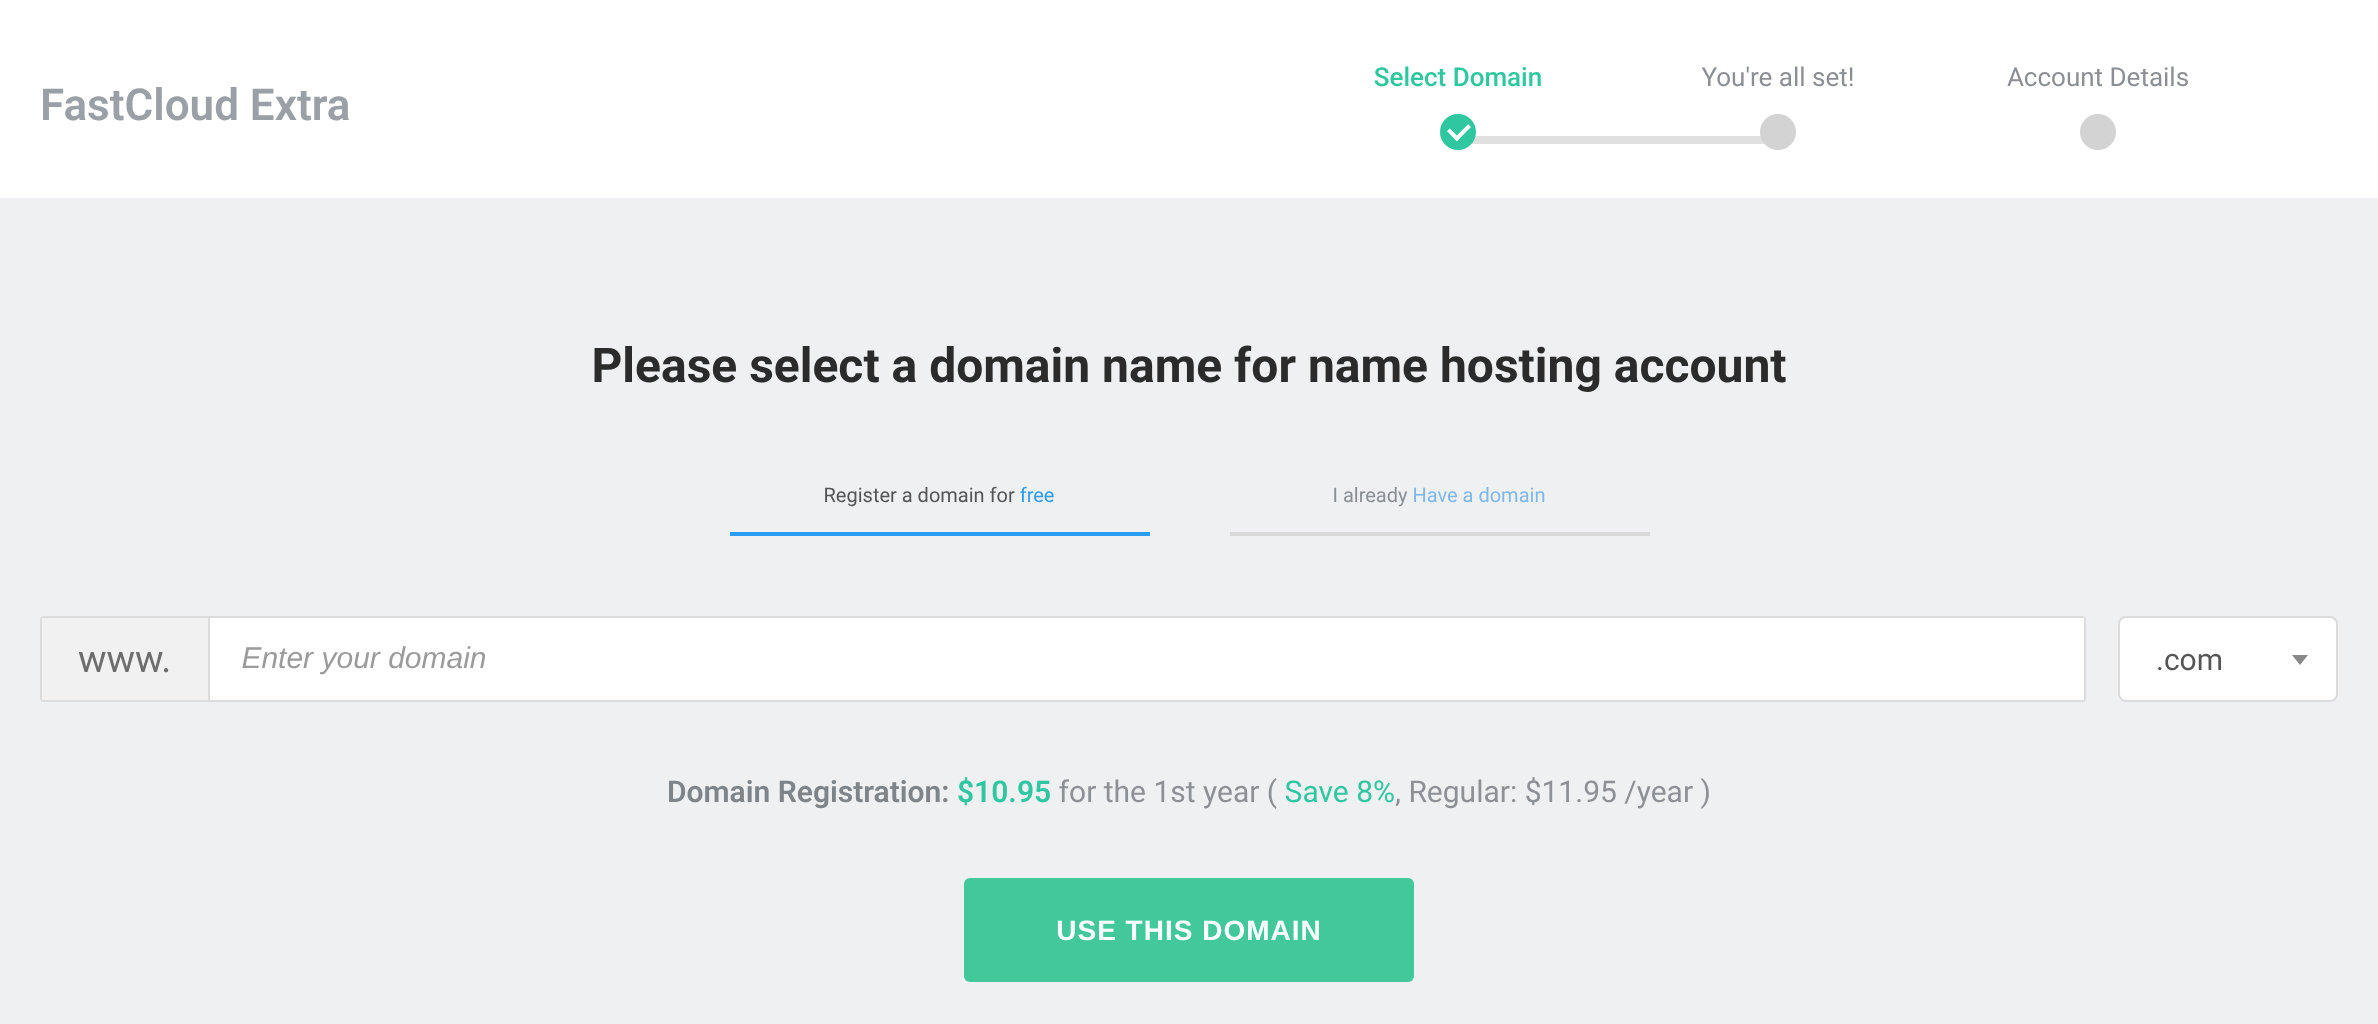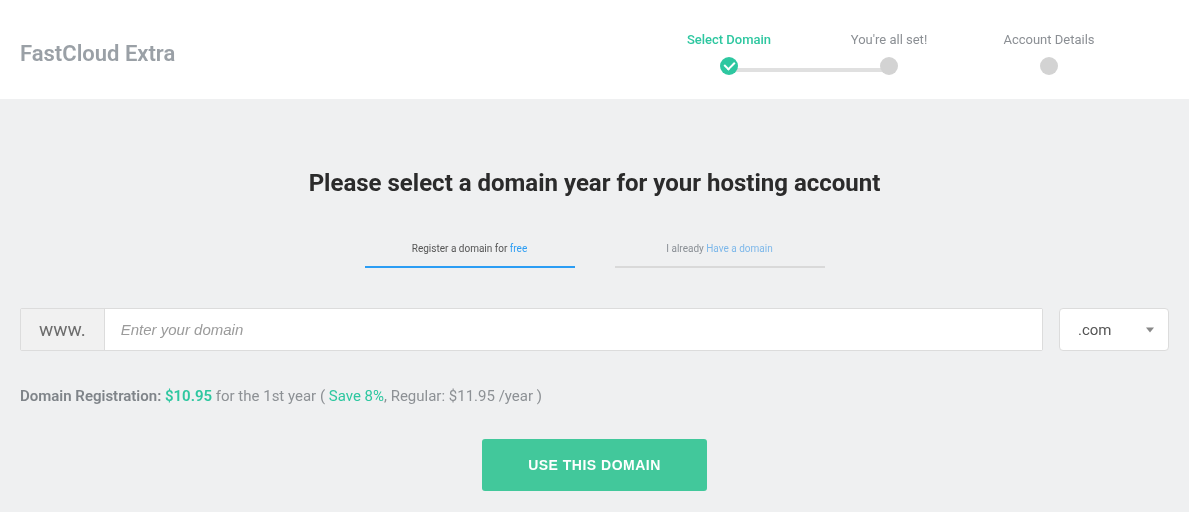--- a/index.html
+++ b/index.html
@@ -152,20 +152,21 @@
       right: 14px;
       top: 50%;
       width: 0; height: 0;
       border-left: 4px solid transparent;
       border-right: 4px solid transparent;
       border-top: 5px solid #888;
       transform: translateY(-50%);
     }
 
     .price-line {
+      text-align: center;
       font-size: 15px;
       color: #8d9195;
       margin-bottom: 34px;
     }
     .price-line .label { font-weight: 600; color: #7f8489; }
     .price-line .price { color: #2ec7a0; font-weight: 600; }
     .price-line .save { color: #2ec7a0; }
 
     .cta-wrap { text-align: center; }
     .cta {
@@ -198,21 +199,21 @@
     </div>
     <div class="step">
       <div class="step-label">Account Details</div>
       <div class="step-dot"></div>
       <div class="step-line"></div>
     </div>
   </div>
 </div>
 
 <div class="main">
-  <h1 class="title">Please select a domain year for your hosting account</h1>
+  <h1 class="title">Please select a domain name for name hosting account</h1>
 
   <div class="tabs">
     <div class="tab active">
       <span class="normal">Register a domain for </span><span class="accent">free</span>
     </div>
     <div class="tab inactive">
       <span class="normal">I already </span><span class="accent">Have a domain</span>
     </div>
   </div>
 

